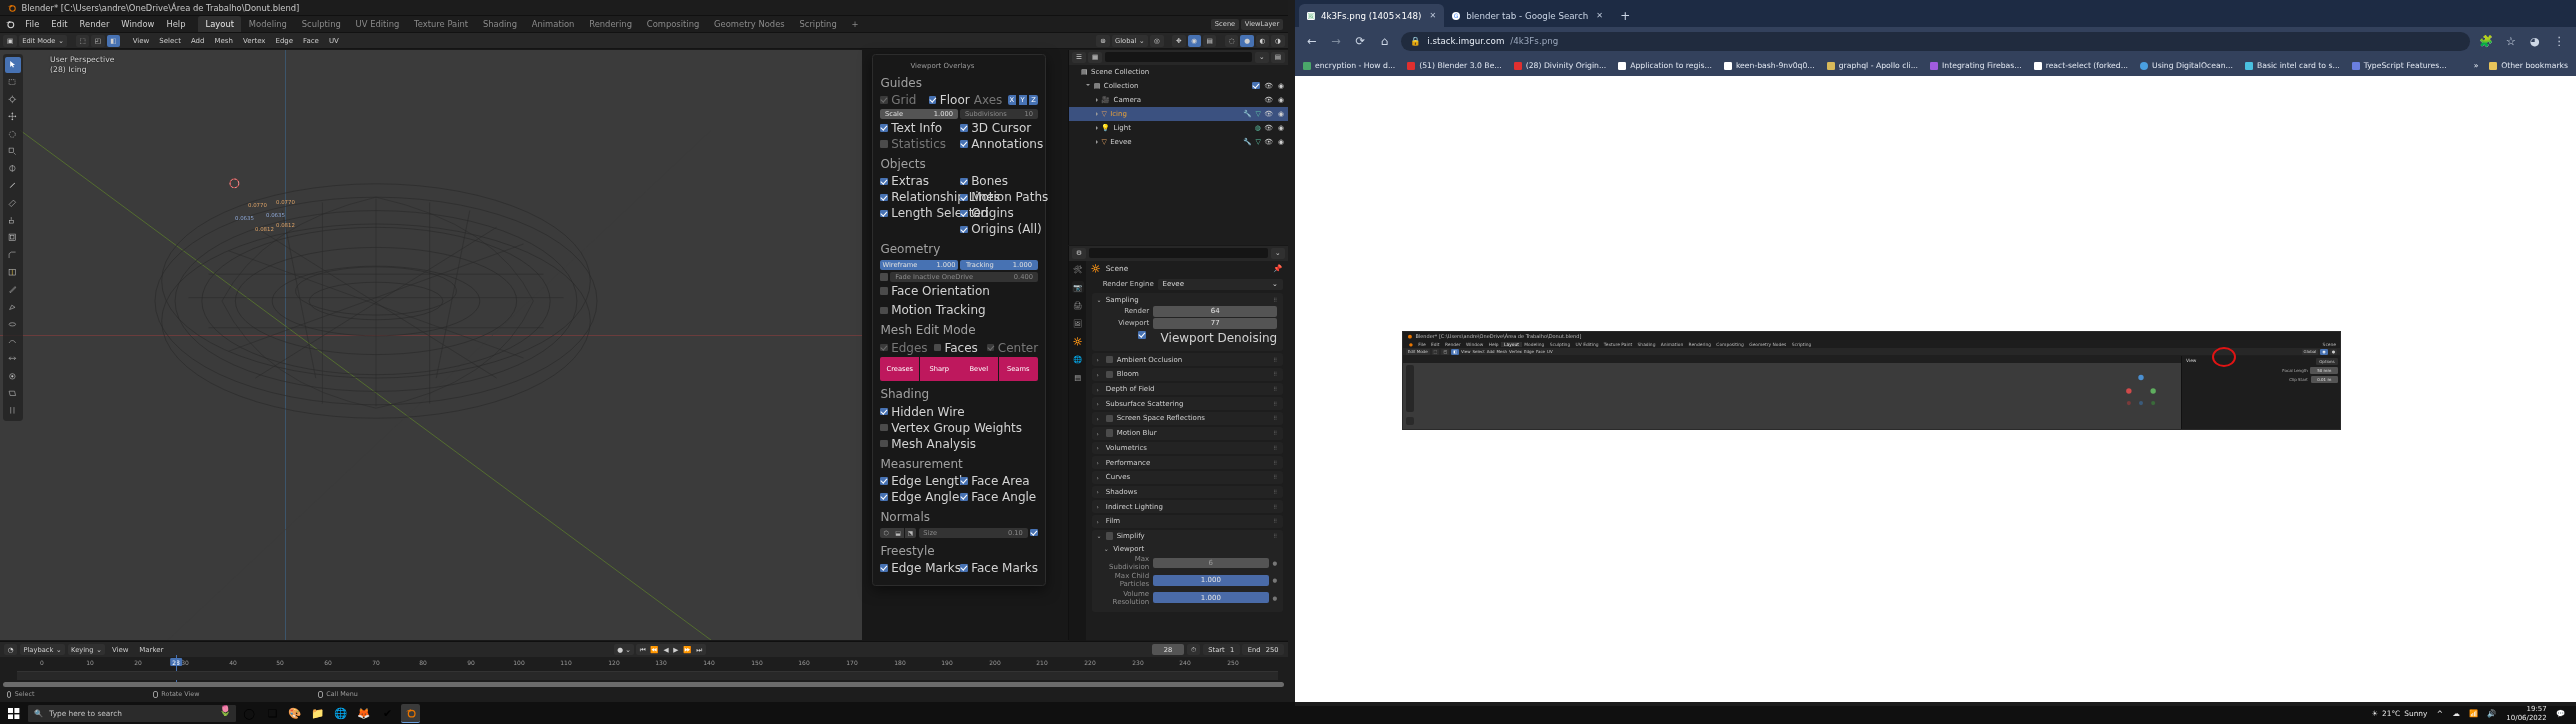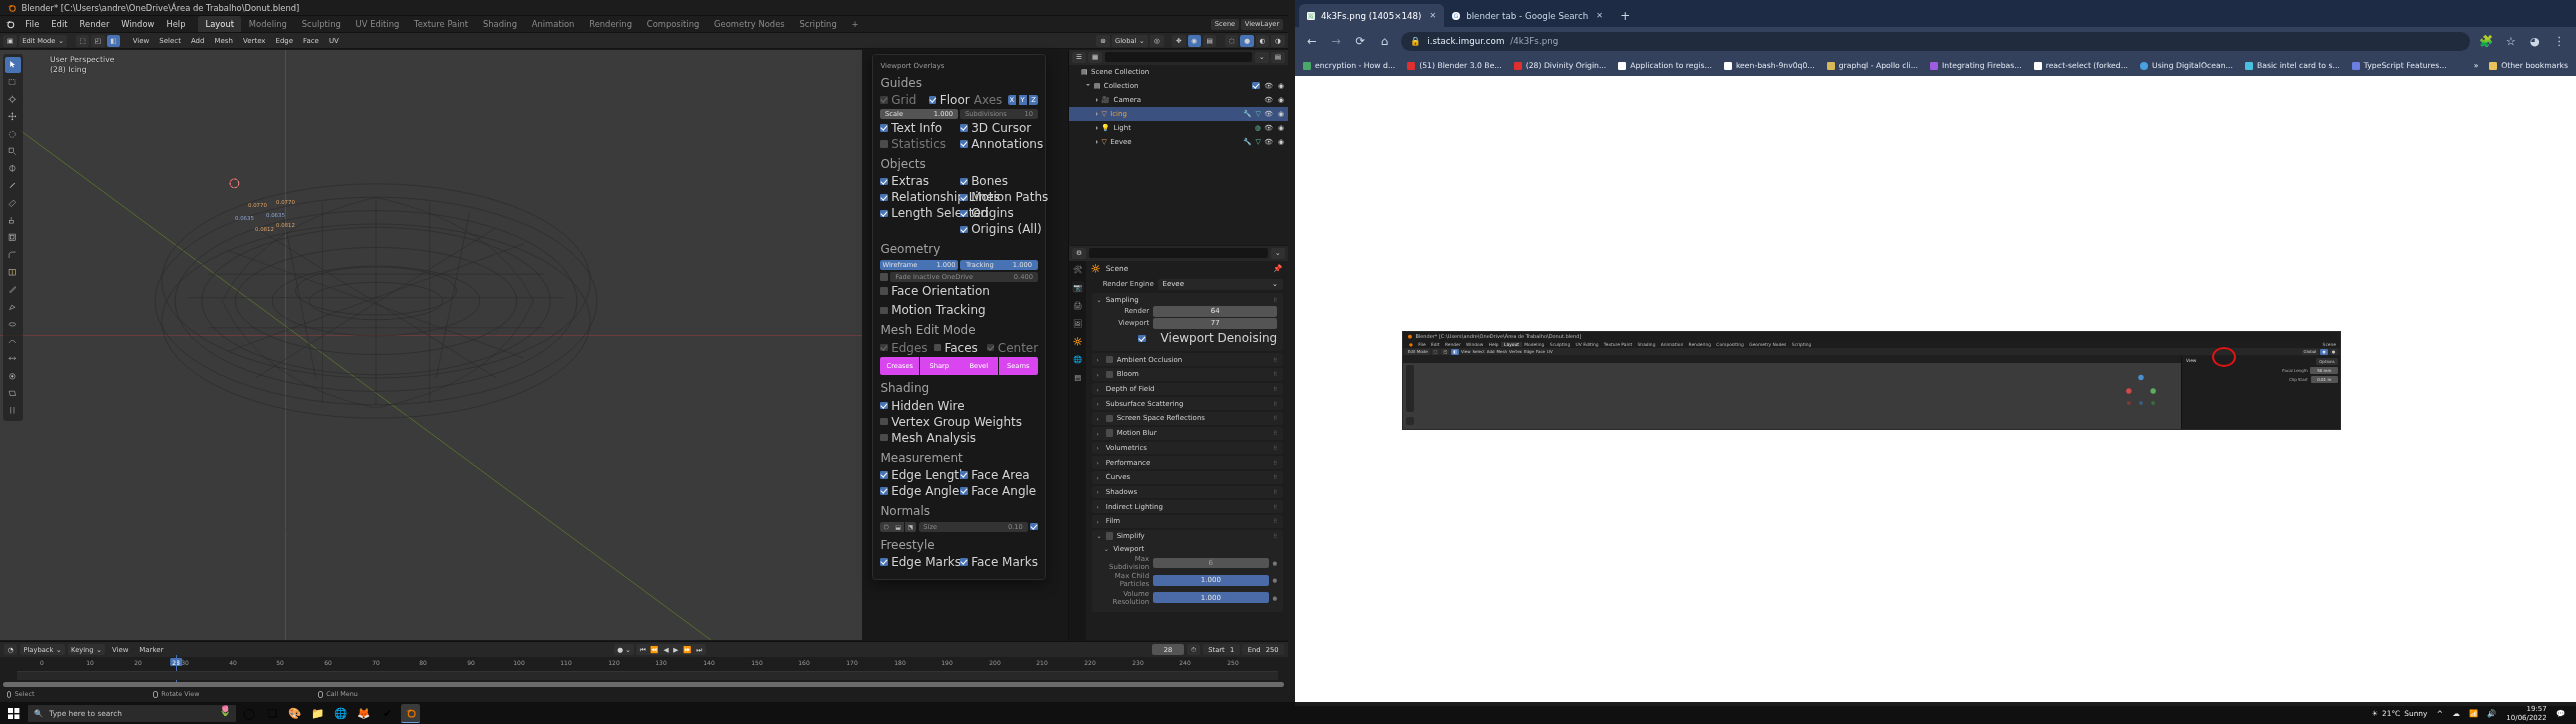--- a/index.html
+++ b/index.html
@@ -50,41 +50,41 @@
   .donut-wrap { position:absolute; left:148px; top:107px; width:456px; height:288px; }
 
   
   .meas { position:absolute; font-size:5.4px; color:#d9a066; white-space:nowrap; }
   .meas.b { color:#8fa9d8; }
 
   
   .overlays { position:absolute; left:872px; top:54px; width:174px; background:#181818;
      border:0.7px solid #2c2c2c; border-radius:3.4px; padding:6.7px 7.4px 8px 7.4px; z-index:40;
      box-shadow:0 4px 13.4px #00000080; }
-  .ov-title { color:#9a9a9a; font-size:7px; margin-bottom:6px; }
+  .ov-title { color:#9a9a9a; font-size:7px; margin-bottom:6px;margin-left:30px; }
   .ov-sec { color:#a0a0a0; font-size:12px; margin:6px 0 3.4px 0; }
   .ov-row { display:flex; align-items:center; gap:2.7px; margin-bottom:2px; }
   .ov-col { flex:1 1 0; display:flex; align-items:center; gap:3.4px; min-width:0; }
   .cbx { width:7.4px; height:7.4px; border-radius:1.3px; background:#4b4b4b; flex:0 0 7.4px;
      position:relative; }
   .cbx.on { background:#4772b3; }
   .cbx.on::after { content:""; position:absolute; left:2px; top:0px; width:2.7px; height:4.7px;
      border:solid #fff; border-width:0 1.1px 1.1px 0; transform:rotate(42deg); }
   .cbx.dis { background:#3a3a3a; }
   .cbx.dis::after { content:""; position:absolute; left:2px; top:0px; width:2.7px; height:4.7px;
      border:solid #6e6e6e; border-width:0 1.1px 1.1px 0; transform:rotate(42deg); }
   .ov-lbl { color:#d3d3d3; font-size:12px; white-space:nowrap; }
   .ov-lbl.dim { color:#777; }
   .field { height:10px; border-radius:2px; background:#545454; display:flex; align-items:center;
      justify-content:space-between; padding:0 4.7px; color:#e0e0e0; font-size:6.7px; flex:1 1 0; min-width:0;}
   .field.blue { background:#4772b3; justify-content:center; gap:19px; }
   .field.dark { background:#333; }
   .field.dim span { color:#8a8a8a; }
   .btnrow { display:flex; gap:0.7px; margin:2.7px 0; }
-  .bbtn { background:#d946ef; color:#fff; font-size:6.7px; height:18px; flex:1;
+  .bbtn { background:#be185d; color:#fff; font-size:6.7px; height:24px; flex:1;
      display:flex; align-items:center; justify-content:center; }
   .bbtn:first-child { border-radius:2px 0 0 2px; }
   .bbtn:last-child { border-radius:0 2px 2px 0; }
   .axbtn { background:#4772b3; color:#fff; font-size:6.7px; width:11.4px; height:10px;
      display:flex; align-items:center; justify-content:center; }
   .norm-icons { display:flex; gap:0.7px; }
   .norm-icon { width:11.4px; height:10px; background:#3a3a3a; display:flex; align-items:center;
      justify-content:center; color:#bbb; font-size:6px; }
 
   
@@ -784,21 +784,21 @@
               <div class="num-line">
                 <span class="num-lbl">Render</span>
                 <span class="num-fld">64</span>
               </div>
               <div class="num-line">
                 <span class="num-lbl">Viewport</span>
                 <span class="num-fld">77</span>
               </div>
               <div class="num-line" style="margin-top:2.7px">
                 <span class="num-lbl"></span>
-                <span style="display:flex;align-items:center;gap:15px;flex:1">
+                <span style="display:flex;gap:15px;flex:1">
                   <span class="cbx on"></span>
                   <span class="ov-lbl">Viewport Denoising</span>
                 </span>
               </div>
             </div>
           </div>
 
           <div class="panel">
             <div class="panel-hd">
               <span class="chev">›</span>

